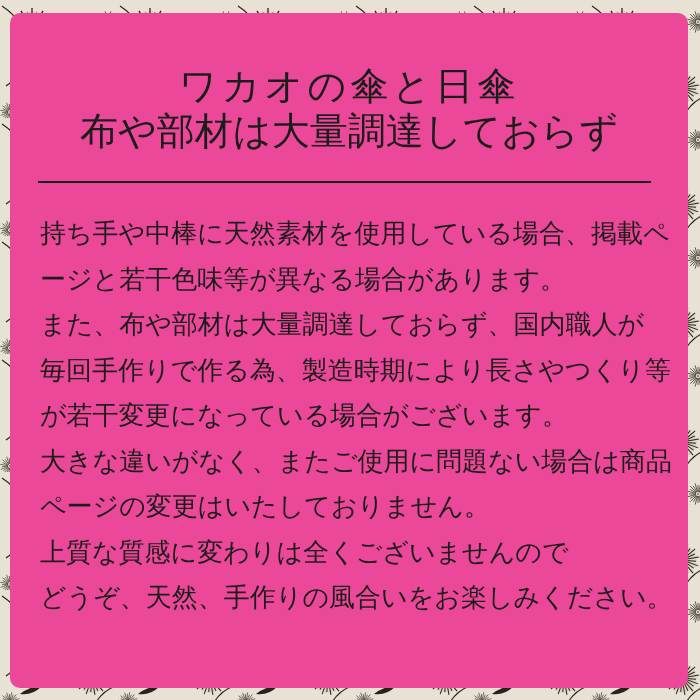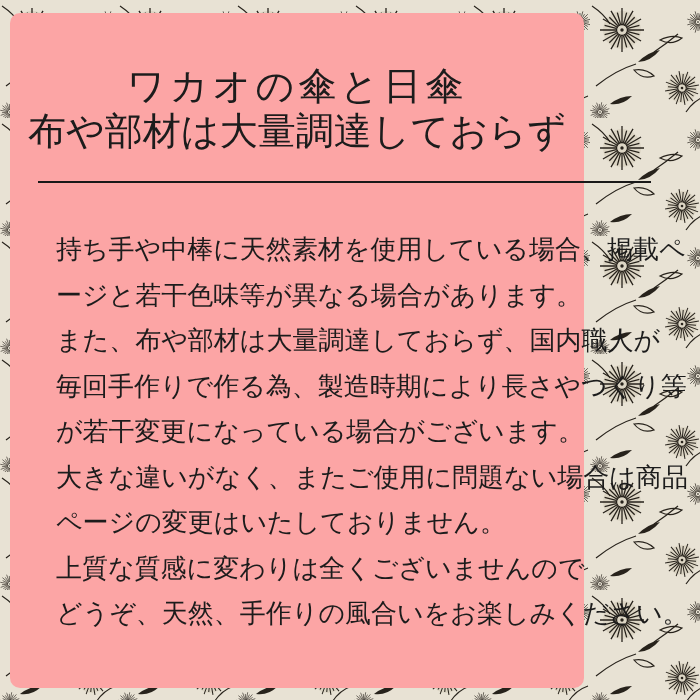--- a/index.html
+++ b/index.html
@@ -20,23 +20,23 @@
     left: 0;
     top: 0;
     width: 700px;
     height: 700px;
     display: block;
   }
   .panel {
     position: absolute;
     left: 10px;
     top: 13px;
-    width: 574px;
+    width: 678px;
     height: 675px;
-    background: #fca5a5;
+    background: #ec4899;
     border-radius: 10px;
   }
   .title {
     position: absolute;
     top: 50px;
     left: 0;
     width: 100%;
     margin: 0;
     text-align: center;
     font-weight: 500;
@@ -62,21 +62,21 @@
     height: 0;
     margin: 0;
     border: none;
     border-top: 2px solid #191919;
   }
   .body-text {
     position: absolute;
     top: 198px;
     left: 30px;
     width: 634px;
-    margin: 16px;
+    margin: 0;
     font-size: 26px;
     line-height: 45.5px;
     letter-spacing: 0px;
     color: #1c1c1c;
     white-space: pre-line;
   }
 </style>
 </head>
 <body>
 

